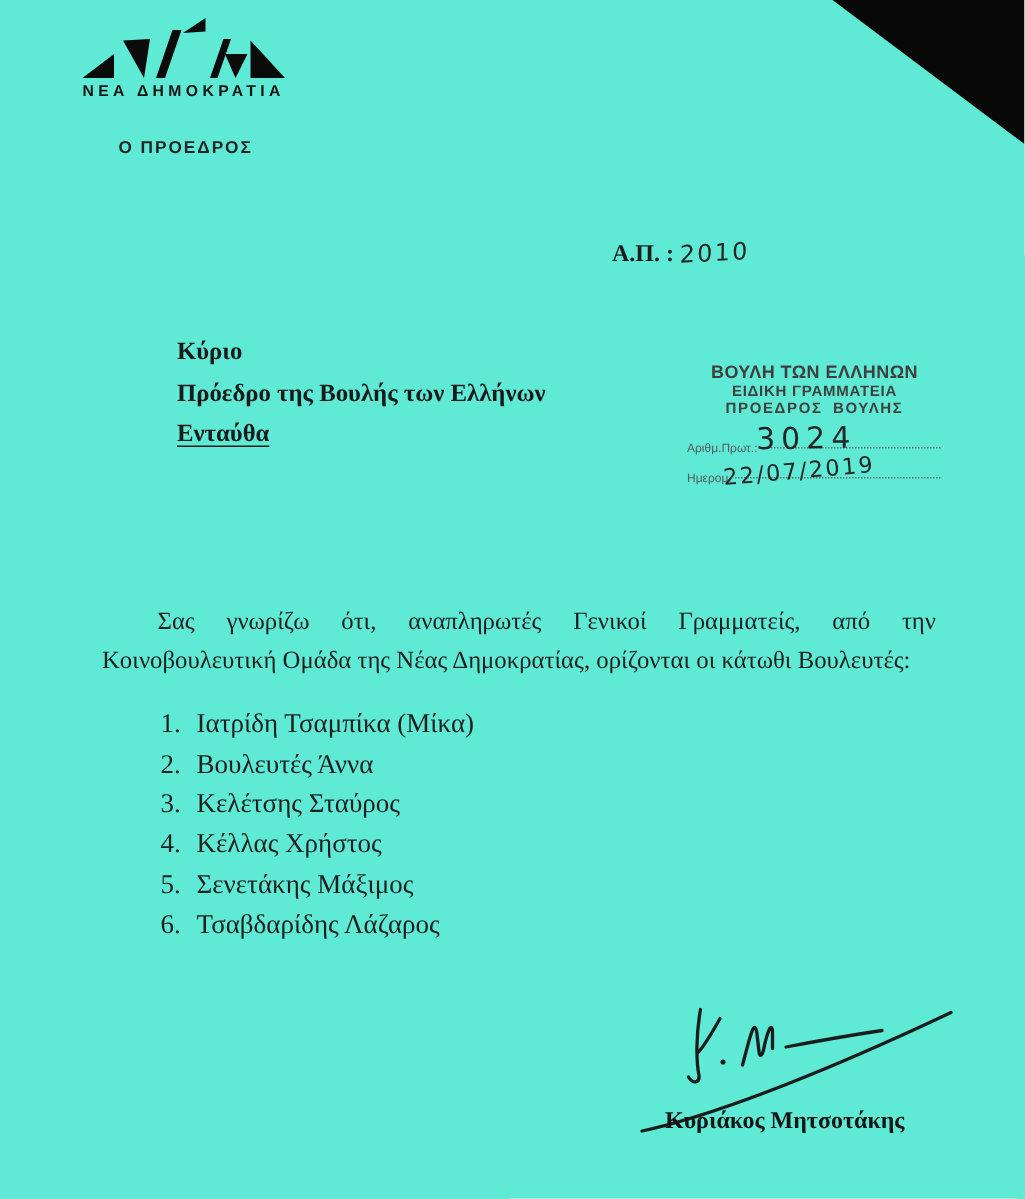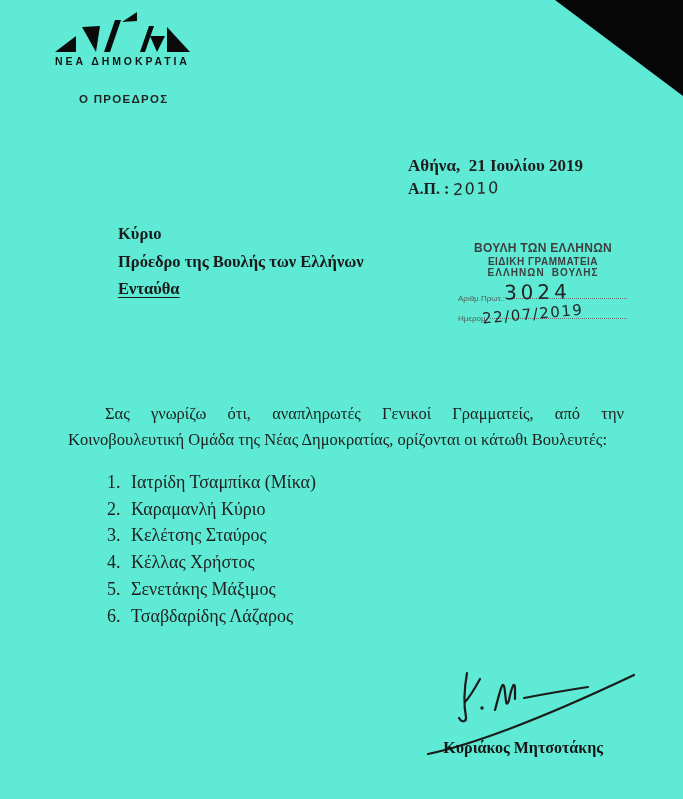--- a/index.html
+++ b/index.html
@@ -112,57 +112,56 @@
         <polygon points="95,25 110,25 102,41"></polygon>
         <polygon points="112,16 112,41 135,41"></polygon>
       </g>
     </svg>
     <div class="logo-caption">ΝΕΑ ΔΗΜΟΚΡΑΤΙΑ</div>
   </div>
 
   <div class="sender-title">Ο ΠΡΟΕΔΡΟΣ</div>
 
   <div class="dateline">
-    <div class="place-date">Αθήνα,  21 Ιουλίου 2019</div>
     <div class="protocol-line">
       <span>Α.Π. :</span>
       <span class="hand hand-ap">2010</span>
     </div>
   </div>
 
   <div class="recipient">
     <div>Κύριο</div>
     <div>Πρόεδρο της Βουλής των Ελλήνων</div>
     <div class="underlined">Ενταύθα</div>
   </div>
 
   <div class="stamp">
     <div class="stamp-org">ΒΟΥΛΗ ΤΩΝ ΕΛΛΗΝΩΝ</div>
     <div class="stamp-dept">ΕΙΔΙΚΗ ΓΡΑΜΜΑΤΕΙΑ</div>
-    <div class="stamp-office">ΕΛΛΗΝΩΝ ΒΟΥΛΗΣ</div>
+    <div class="stamp-office">ΠΡΟΕΔΡΟΣ ΒΟΥΛΗΣ</div>
     <div class="stamp-row r1">
       <span class="stamp-label">Αριθμ.Πρωτ.:</span>
       <span class="leader"></span>
       <span class="hand stamp-protocol-value">3024</span>
     </div>
     <div class="stamp-row r2">
       <span class="stamp-label">Ημερομ.</span>
       <span class="leader"></span>
       <span class="hand stamp-date-value">22/07/2019</span>
     </div>
   </div>
 
   <div class="body-par">
     <div class="body-line1">Σας γνωρίζω ότι, αναπληρωτές Γενικοί Γραμματείς, από την</div>
     <div class="body-line2">Κοινοβουλευτική Ομάδα της Νέας Δημοκρατίας, ορίζονται οι κάτωθι Βουλευτές:</div>
   </div>
 
   <ol class="deputies">
     <li><span class="dep-num">1.</span><span>Ιατρίδη Τσαμπίκα (Μίκα)</span></li>
-    <li><span class="dep-num">2.</span><span>Καραμανλή Κύριο</span></li>
+    <li><span class="dep-num">2.</span><span>Βουλευτές Άννα</span></li>
     <li><span class="dep-num">3.</span><span>Κελέτσης Σταύρος</span></li>
     <li><span class="dep-num">4.</span><span>Κέλλας Χρήστος</span></li>
     <li><span class="dep-num">5.</span><span>Σενετάκης Μάξιμος</span></li>
     <li><span class="dep-num">6.</span><span>Τσαβδαρίδης Λάζαρος</span></li>
   </ol>
 
   <svg class="signature-svg" width="230" height="110" viewBox="0 0 230 110">
     <g fill="none" stroke="#1c1c1c" stroke-width="2.2" stroke-linecap="round">
       <path d="M 49,21 C 46,38 46,55 48,65 C 48.5,70 44,71 41,66"></path>
       <path d="M 62,27 C 57,36 52,45 47,50"></path>

